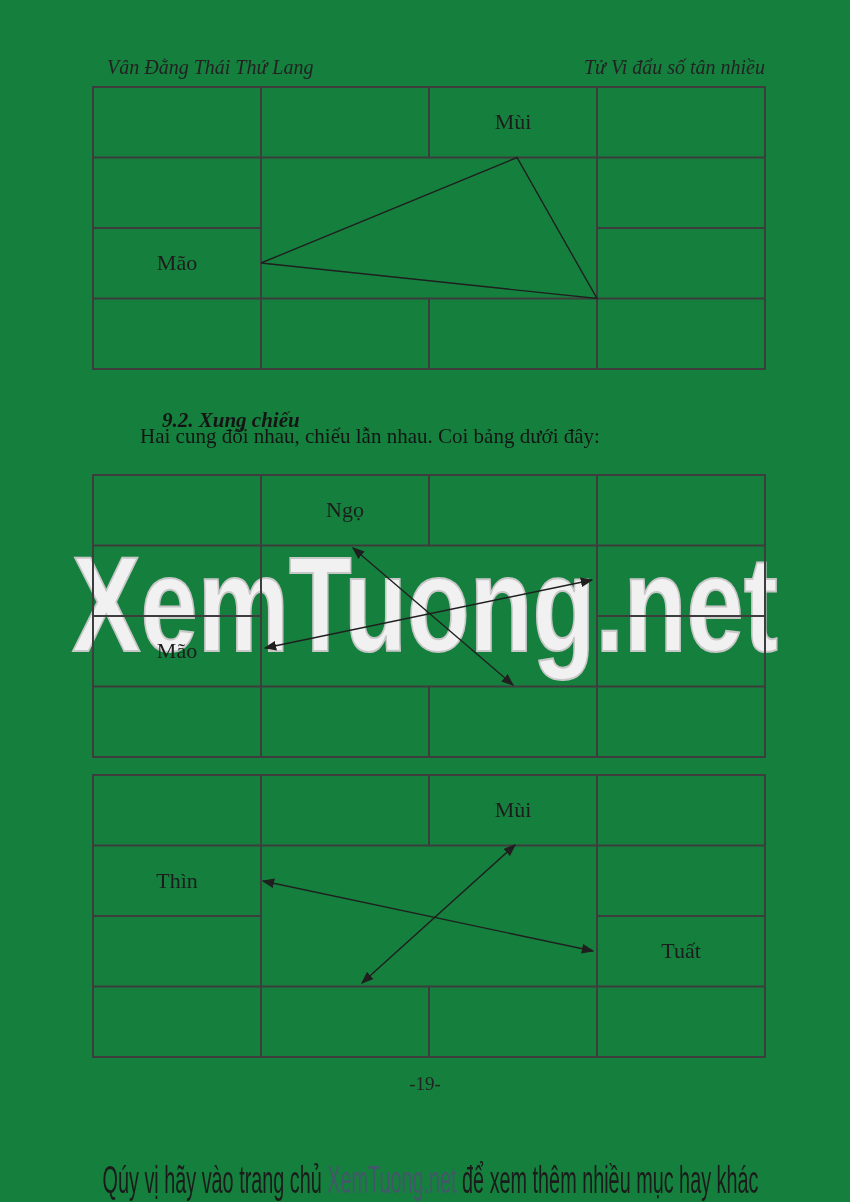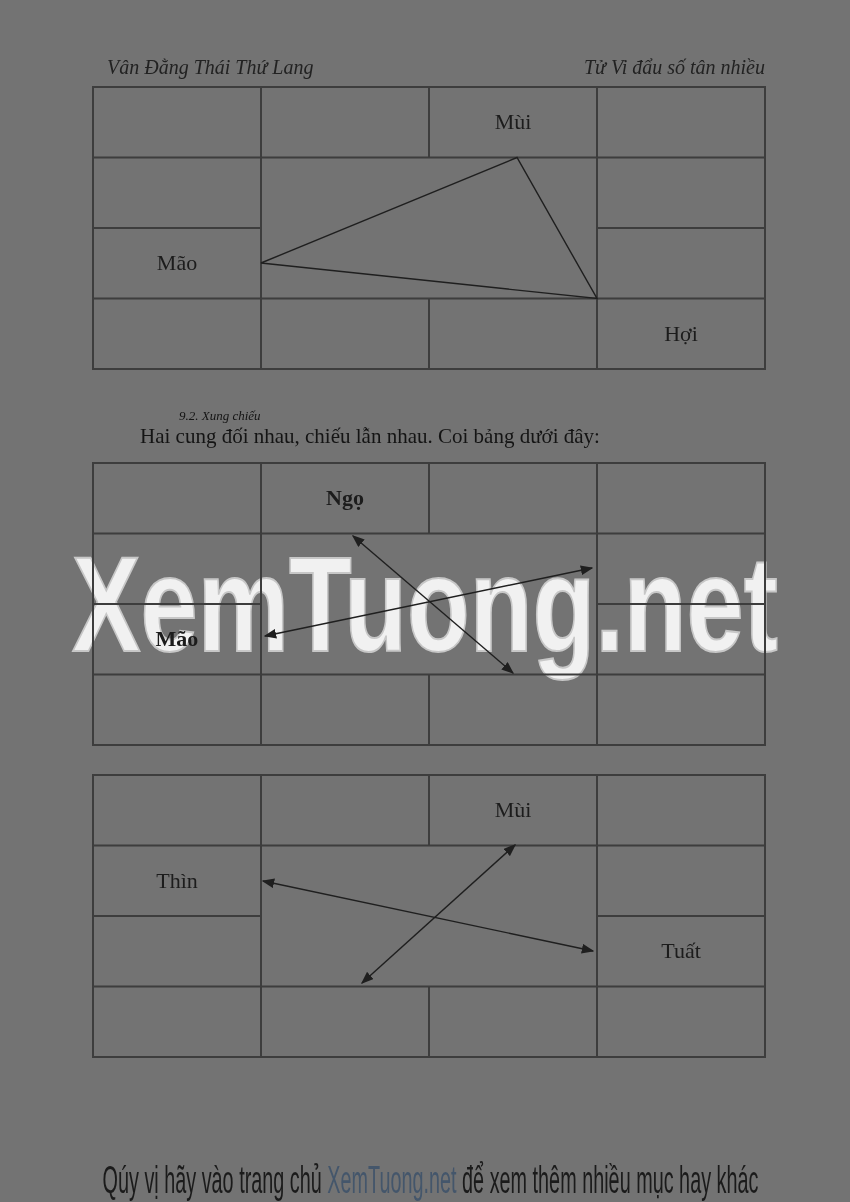--- a/index.html
+++ b/index.html
@@ -1,50 +1,50 @@
 <!DOCTYPE html>
 <html><head>
 <meta charset="utf-8">
 <style>
   html,body{margin:0;padding:0;background:#ffffff;}
   .page{
     position:relative;
     width:850px;height:1202px;
-    background:#737373;
+    background:#15803d;
     overflow:hidden;
     font-family:"Liberation Serif", serif;
     color:#1a1a1a;
   }
   .hdr{
     position:absolute;top:56px;
     font-style:italic;font-size:20px;color:#222;
     white-space:nowrap;
   }
   .hdr.left{left:107px;}
   .hdr.right{right:85px;}
 
   .watermark{position:absolute;left:70px;top:541px;overflow:visible;}
 
   .grid{position:absolute;left:92px;width:612px;height:284px;}
   .gridlines{position:absolute;left:0;top:0;width:674px;height:284px;}
   .grid1{top:86px;}
-  .grid2{top:462px;font-weight:bold;}
+  .grid2{top:474px;}
   .grid3{top:774px;}
 
   .cell{
     position:absolute;width:168px;height:70px;
     display:flex;align-items:center;justify-content:center;
     font-size:22px;color:#1c1c1c;white-space:nowrap;
   }
   .c1{left:1px}.c2{left:169px}.c3{left:337px}.c4{left:505px}
   .r1{top:1px}.r2{top:72px}.r3{top:142px}.r4{top:213px}
 
   .section-heading{
-    position:absolute;left:179px;top:408px;
-    font-weight:normal;font-style:italic;font-size:13px;color:#141414;
+    position:absolute;left:162px;top:408px;
+    font-weight:bold;font-style:italic;font-size:21px;color:#141414;
     white-space:nowrap;
   }
   .section-intro{
     position:absolute;left:140px;top:424px;
     font-size:21px;color:#141414;white-space:nowrap;
   }
   .page-number{
     position:absolute;left:0;top:1073px;width:100%;
     text-align:center;font-size:19px;color:#222;
   }
@@ -72,21 +72,20 @@
         <line x1="337" y1="212.5" x2="337" y2="283"></line>
         <line x1="1" y1="71.5" x2="673" y2="71.5"></line>
         <line x1="1" y1="212.5" x2="673" y2="212.5"></line>
         <line x1="1" y1="142" x2="169" y2="142"></line>
         <line x1="505" y1="142" x2="673" y2="142"></line>
       </g>
       <polygon points="425,71.5 169,177 505,212.5" fill="none" stroke="#1f1f1f" stroke-width="1.4"></polygon>
     </svg>
     <div class="cell c3 r1">Mùi</div>
     <div class="cell c1 r3">Mão</div>
-    <div class="cell c4 r4">Hợi</div>
   </div>
 
   <div class="section-heading">9.2. Xung chiếu</div>
   <div class="section-intro">Hai cung đối nhau, chiếu lẫn nhau. Coi bảng dưới đây:</div>
 
   <div class="grid grid2">
     <svg class="gridlines" viewBox="0 0 674 284">
       <defs>
         <marker id="ah2" markerWidth="9" markerHeight="7" refX="8" refY="3.5" orient="auto-start-reverse">
           <path d="M0,0 L9,3.5 L0,7 Z" fill="#1f1f1f"></path>
@@ -133,20 +132,21 @@
       <g stroke="#1f1f1f" stroke-width="1.4" fill="none">
         <line x1="423" y1="71" x2="270" y2="209" marker-start="url(#ah3)" marker-end="url(#ah3)"></line>
         <line x1="171" y1="107" x2="501" y2="177" marker-start="url(#ah3)" marker-end="url(#ah3)"></line>
       </g>
     </svg>
     <div class="cell c3 r1">Mùi</div>
     <div class="cell c1 r2">Thìn</div>
     <div class="cell c4 r3">Tuất</div>
   </div>
 
+  <div class="page-number">-19-</div>
 
   <svg class="footer-svg" width="850" height="52" viewBox="0 0 850 52">
     <text x="64" y="42" font-family="Liberation Sans, sans-serif" font-size="39" textLength="722" lengthAdjust="spacingAndGlyphs" xml:space="preserve" style="white-space:pre" fill="#1b1b1b">
       <tspan>Qúy vị hãy vào trang chủ </tspan><tspan fill="#44566b">XemTuong.net</tspan><tspan> để xem thêm nhiều mục hay khác</tspan>
     </text>
   </svg>
 
 </div>
 
 </body></html>

